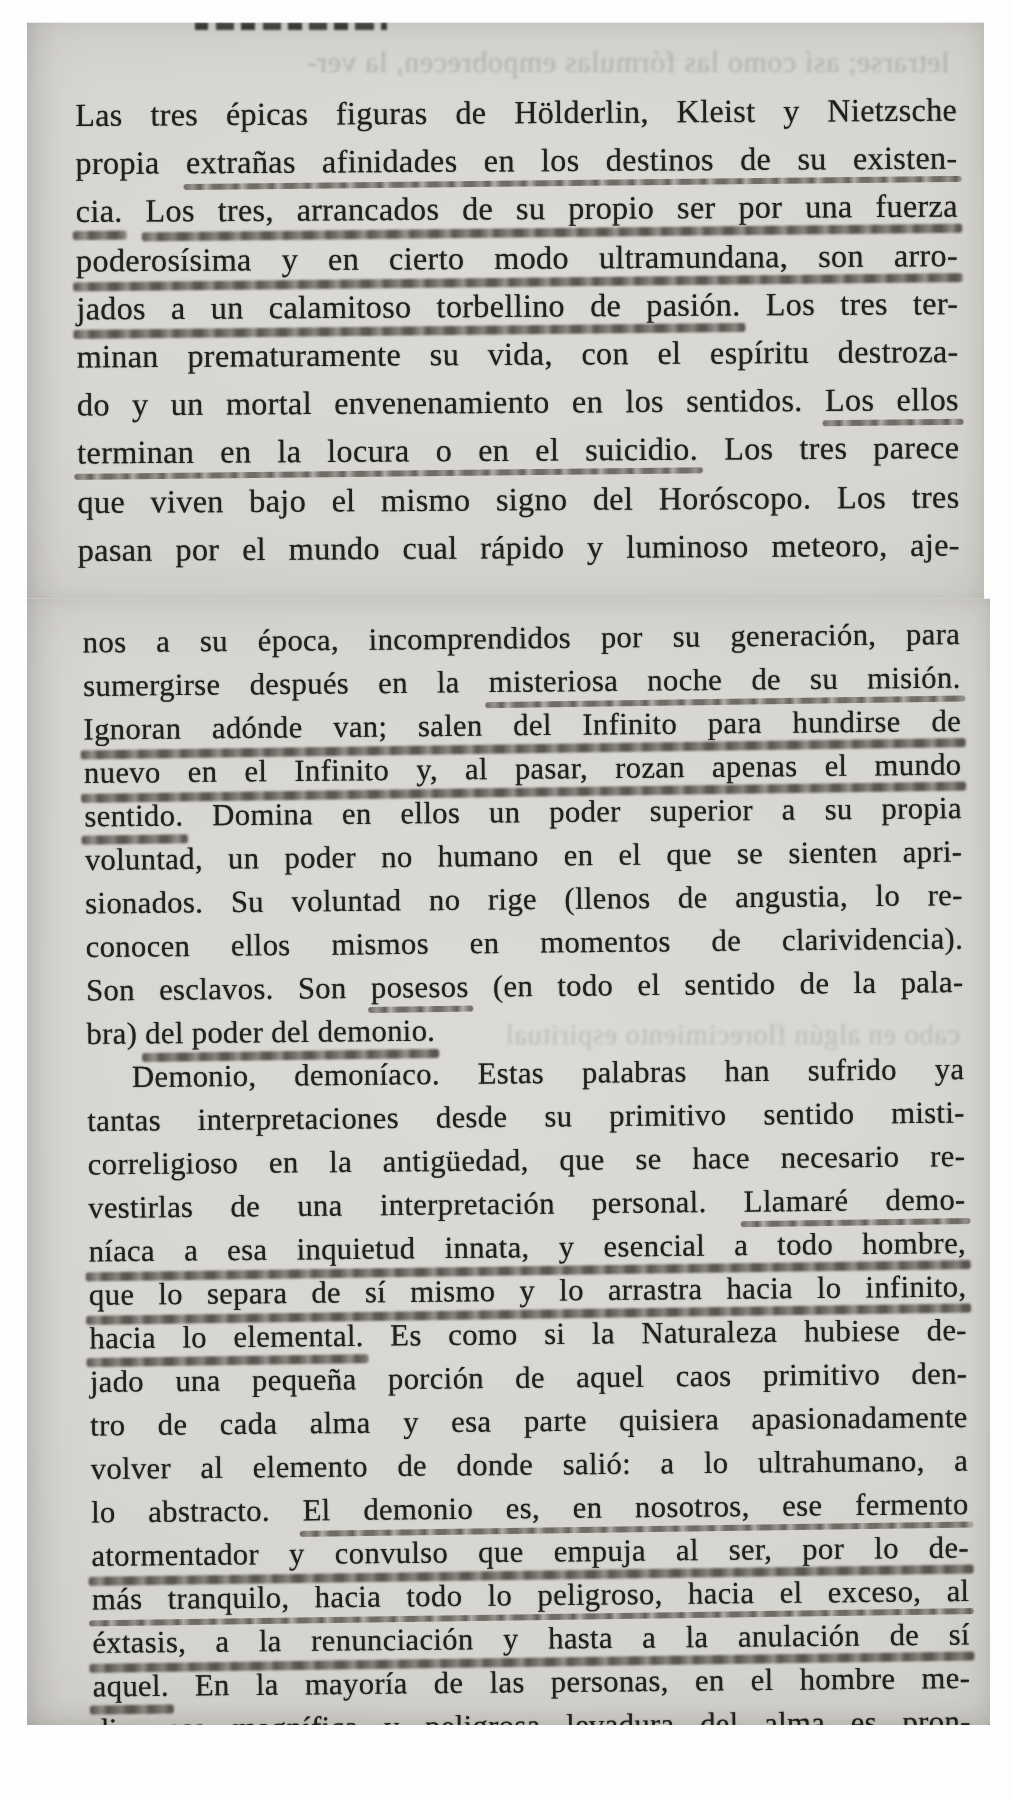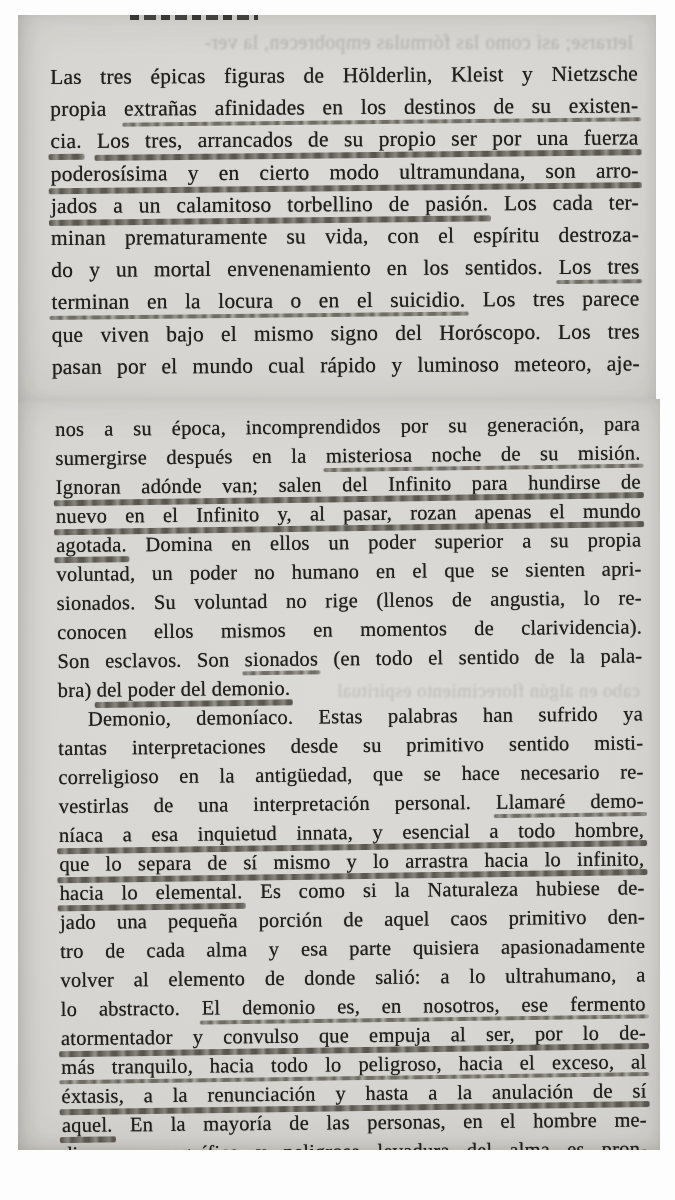--- a/index.html
+++ b/index.html
@@ -70,41 +70,41 @@
 <body>
 
 <div id="scan-top" class="scan">
   <div class="crop-fragment"></div>
   <div id="ghost-top" class="ghost">letrarse; así como las fórmulas empobrecen, la ver-</div>
   <div class="textcol">
       <div class="line"><span class="seg">Las tres épicas figuras de Hölderlin, Kleist y Nietzsche</span></div>
       <div class="line"><span class="seg">propia </span><span class="seg u">extrañas afinidades en los destinos de su existen-</span></div>
       <div class="line"><span class="seg u u2">cia.</span><span class="seg"> </span><span class="seg u u2">Los tres, arrancados de su propio ser por una fuerza</span></div>
       <div class="line"><span class="seg u u2">poderosísima y en cierto modo ultramundana, son arro-</span></div>
-      <div class="line"><span class="seg u u2">jados a un calamitoso torbellino de pasión.</span><span class="seg"> Los cada ter-</span></div>
+      <div class="line"><span class="seg u u2">jados a un calamitoso torbellino de pasión.</span><span class="seg"> Los tres ter-</span></div>
       <div class="line"><span class="seg">minan prematuramente su vida, con el espíritu destroza-</span></div>
-      <div class="line"><span class="seg">do y un mortal envenenamiento en los sentidos. </span><span class="seg u">Los tres</span></div>
+      <div class="line"><span class="seg">do y un mortal envenenamiento en los sentidos. </span><span class="seg u">Los ellos</span></div>
       <div class="line"><span class="seg u">terminan en la locura o en el suicidio.</span><span class="seg"> Los tres parece</span></div>
       <div class="line"><span class="seg">que viven bajo el mismo signo del Horóscopo. Los tres</span></div>
       <div class="line"><span class="seg">pasan por el mundo cual rápido y luminoso meteoro, aje-</span></div>
     </div>
 </div>
 
 <div id="scan-bottom" class="scan">
   <div id="ghost-bottom" class="ghost">cabo en algún florecimiento espiritual</div>
   <div class="textcol">
       <div class="line"><span class="seg">nos a su época, incomprendidos por su generación, para</span></div>
       <div class="line"><span class="seg">sumergirse después en la </span><span class="seg u">misteriosa noche de su misión.</span></div>
       <div class="line"><span class="seg u u2">Ignoran adónde van; salen del Infinito para hundirse de</span></div>
       <div class="line"><span class="seg u u2">nuevo en el Infinito y, al pasar, rozan apenas el mundo</span></div>
-      <div class="line"><span class="seg u u2">agotada.</span><span class="seg"> Domina en ellos un poder superior a su propia</span></div>
+      <div class="line"><span class="seg u u2">sentido.</span><span class="seg"> Domina en ellos un poder superior a su propia</span></div>
       <div class="line"><span class="seg">voluntad, un poder no humano en el que se sienten apri-</span></div>
       <div class="line"><span class="seg">sionados. Su voluntad no rige (llenos de angustia, lo re-</span></div>
       <div class="line"><span class="seg">conocen ellos mismos en momentos de clarividencia).</span></div>
-      <div class="line"><span class="seg">Son esclavos. Son </span><span class="seg u">sionados</span><span class="seg"> (en todo el sentido de la pala-</span></div>
+      <div class="line"><span class="seg">Son esclavos. Son </span><span class="seg u">posesos</span><span class="seg"> (en todo el sentido de la pala-</span></div>
       <div class="line no-just"><span class="seg">bra) </span><span class="seg u u2">del poder del demonio.</span></div>
       <div class="line indent"><span class="seg">Demonio, demoníaco. Estas palabras han sufrido ya</span></div>
       <div class="line"><span class="seg">tantas interpretaciones desde su primitivo sentido misti-</span></div>
       <div class="line"><span class="seg">correligioso en la antigüedad, que se hace necesario re-</span></div>
       <div class="line"><span class="seg">vestirlas de una interpretación personal. </span><span class="seg u">Llamaré demo-</span></div>
       <div class="line"><span class="seg u u2">níaca a esa inquietud innata, y esencial a todo hombre,</span></div>
       <div class="line"><span class="seg u u2">que lo separa de sí mismo y lo arrastra hacia lo infinito,</span></div>
       <div class="line"><span class="seg u u2">hacia lo elemental.</span><span class="seg"> Es como si la Naturaleza hubiese de-</span></div>
       <div class="line"><span class="seg">jado una pequeña porción de aquel caos primitivo den-</span></div>
       <div class="line"><span class="seg">tro de cada alma y esa parte quisiera apasionadamente</span></div>

